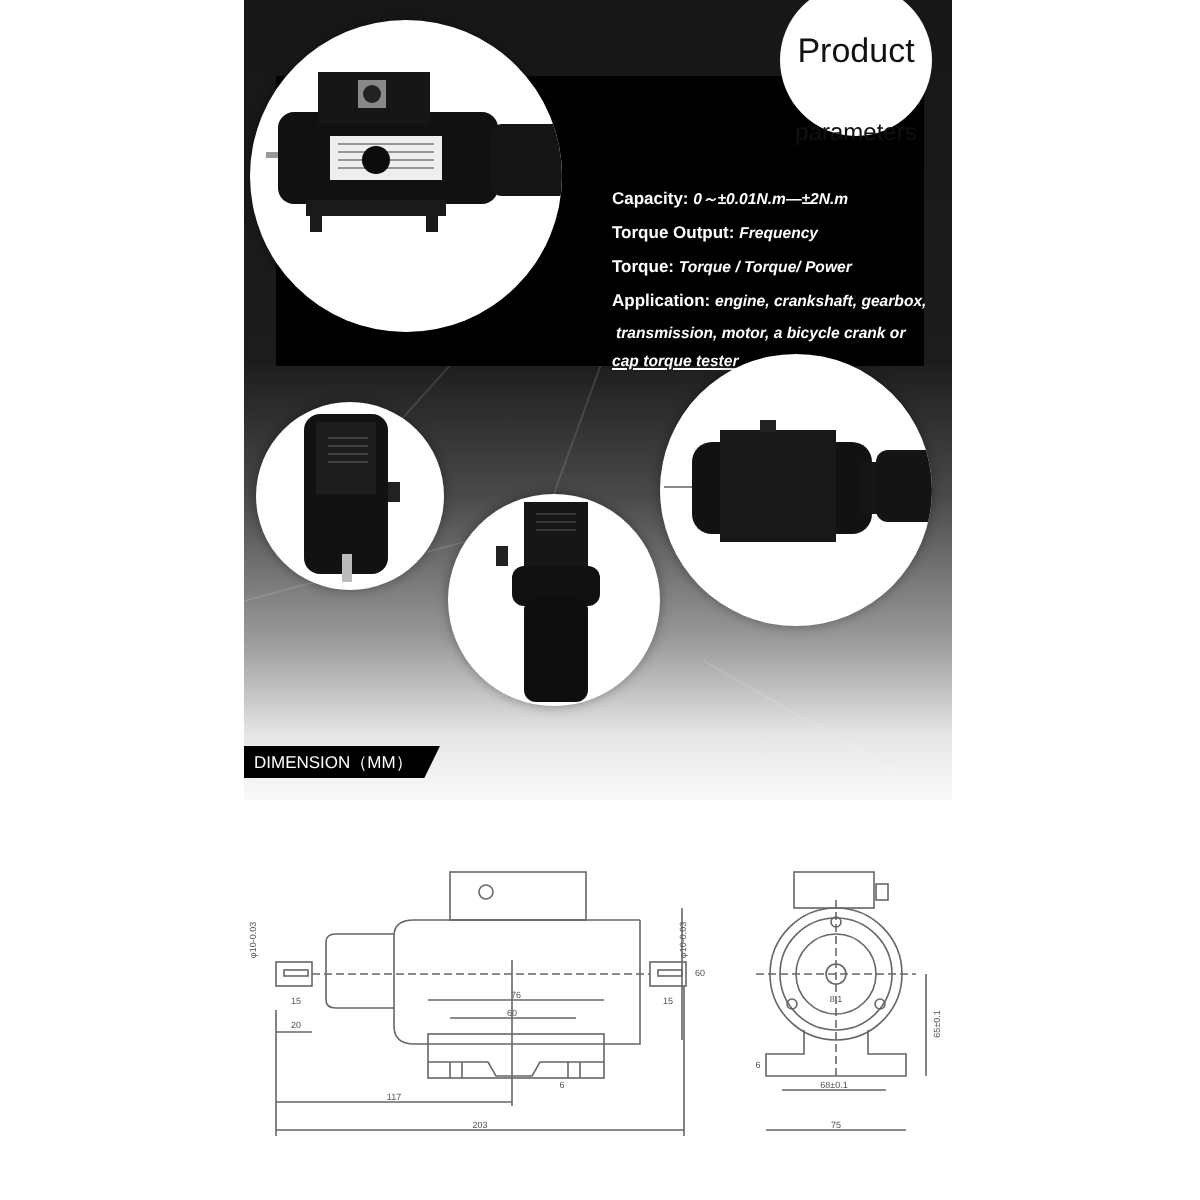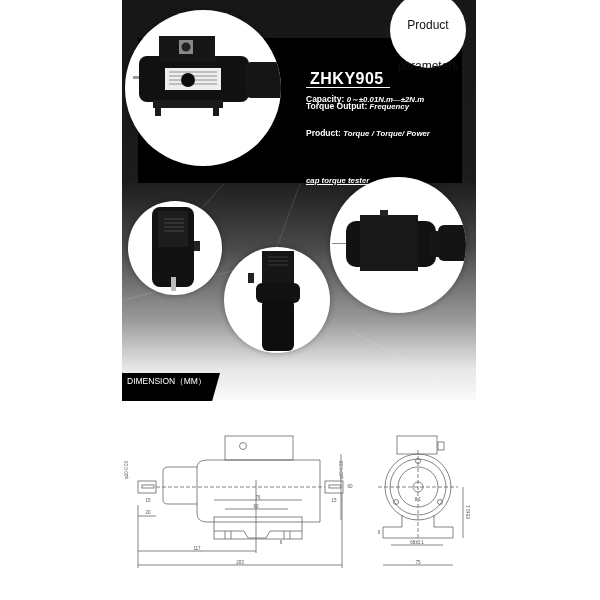--- a/index.html
+++ b/index.html
@@ -8,21 +8,21 @@
     background:linear-gradient(180deg,#171717 0%,#1c1c1c 45%,#4a4a4a 62%,#9a9a9a 80%,#e6e6e6 92%,#fafafa 100%);}
   .streak{position:absolute;background:rgba(255,255,255,0.12);height:1px;transform-origin:left center;}
   .panel{position:absolute;left:16px;top:38px;width:324px;height:145px;background:#000;}
   .circle{position:absolute;border-radius:50%;background:#fff;overflow:hidden;box-shadow:0 0 6px rgba(0,0,0,0.35);}
   .pp-badge{position:absolute;border-radius:50%;background:#fff;text-align:center;color:#111;}
   .pp-badge span{display:block;margin-top:27px;}
   .model{position:absolute;left:184px;top:70px;color:#fff;font-weight:bold;font-size:16px;letter-spacing:0.5px;
     border-bottom:1.5px solid #fff;padding:0 6px 0 4px;line-height:17px;}
   .spec{position:absolute;left:184px;color:#fff;font-size:8.5px;font-weight:bold;white-space:nowrap;}
   .spec i{font-weight:bold;font-style:italic;font-size:7.8px;}
-  .dim-banner{position:absolute;left:122px;top:373px;width:98px;height:28px;background:#000;
+  .dim-banner{position:absolute;left:122px;top:373px;width:98px;height:16px;background:#000;
     clip-path:polygon(0 0,100% 0,92% 100%,0 100%);color:#fff;font-size:8.5px;line-height:17px;padding-left:5px;box-sizing:border-box;}
   svg text{font-family:"Liberation Sans",sans-serif;}
 </style>
 </head>
 <body>
 
 <div class="hero">
   <div class="streak" style="left:60px;top:230px;width:160px;transform:rotate(-48deg);"></div>
   <div class="streak" style="left:150px;top:260px;width:120px;transform:rotate(-70deg);"></div>
   <div class="streak" style="left:230px;top:330px;width:110px;transform:rotate(30deg);"></div>
@@ -46,37 +46,43 @@
           <line x1="44" y1="74" x2="92" y2="74"></line>
       </g>
       <circle cx="63" cy="70" r="7" fill="#0c0c0c"></circle>
       <rect x="28" y="90" width="70" height="8" fill="#1a1a1a"></rect>
       <rect x="30" y="92" width="6" height="14" fill="#1a1a1a"></rect>
       <rect x="88" y="92" width="6" height="14" fill="#1a1a1a"></rect>
     </svg>
   </div>
 
   <div class="pp-badge" style="left:268px;top:-8px;width:76px;height:76px;">
-    <span style="font-size:12px;line-height:13px;">Product</span>
+    <span style="font-size:17px;line-height:13px;">Product</span>
     <span style="font-size:12px;line-height:14px;">parameters</span>
   </div>
 
-  <div class="model">ZHKY905</div>
 
   <div class="spec" style="top:94px;">
     <span>Capacity:</span>
     <i>0～±0.01N.m—±2N.m</i>
   </div>
-  <div class="spec" style="top:101px;">
+  <div class="spec" style="top:111px;">
     <span>Torque Output:</span>
     <i>Frequency</i>
   </div>
   <div class="spec" style="top:128px;">
-    <span>Product:</span>
+    <span>Torque:</span>
     <i>Torque / Torque/ Power</i>
+  </div>
+  <div class="spec" style="top:145px;">
+    <span>Application:</span>
+    <i>engine, crankshaft, gearbox,</i>
+  </div>
+  <div class="spec" style="top:161px;left:186px;">
+    <i>transmission, motor, a bicycle crank or</i>
   </div>
   <div class="spec" style="top:175px;text-decoration:underline;">
     <i>cap torque tester</i>
   </div>
 
   <div class="circle" style="left:6px;top:201px;width:94px;height:94px;">
     <svg width="94" height="94" viewBox="0 0 94 94">
       <rect x="24" y="6" width="42" height="80" rx="8" fill="#121212"></rect>
       <rect x="30" y="10" width="30" height="36" fill="#1d1d1d"></rect>
       <g stroke="#666" stroke-width="0.6">

